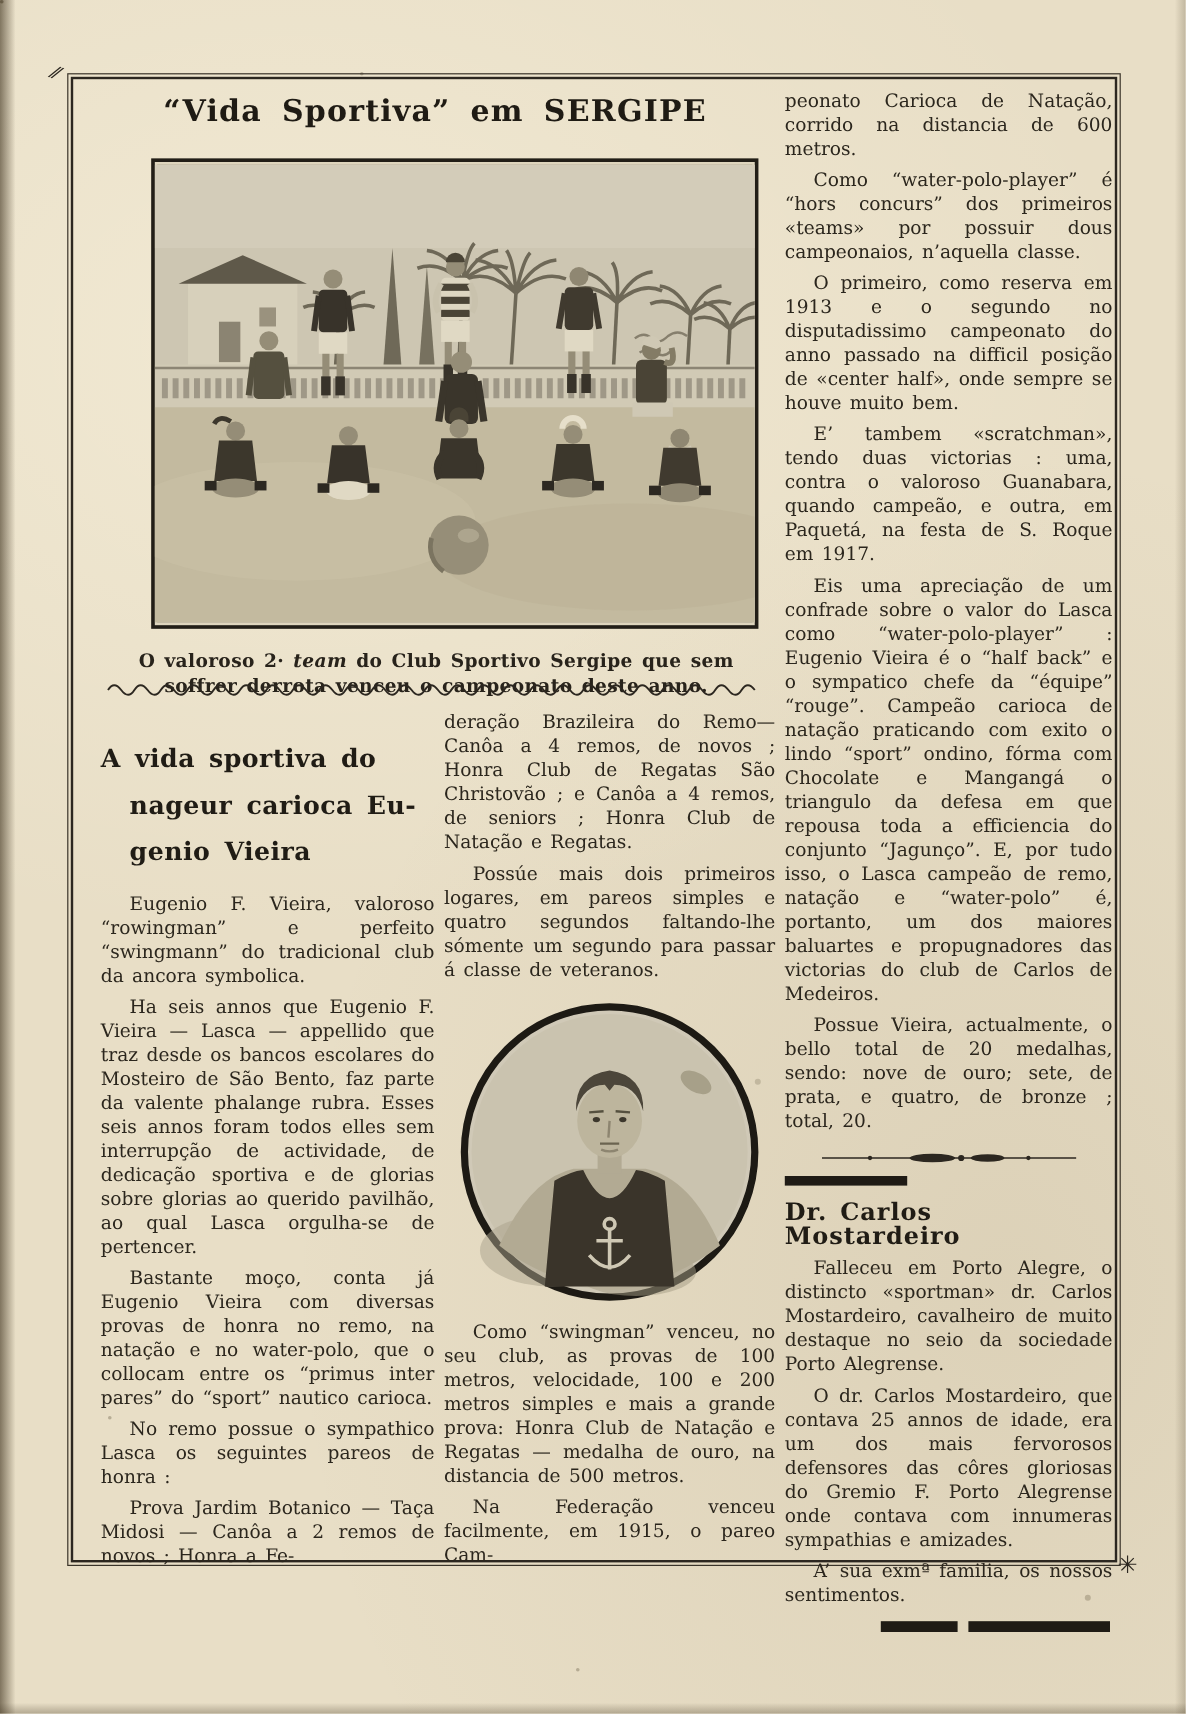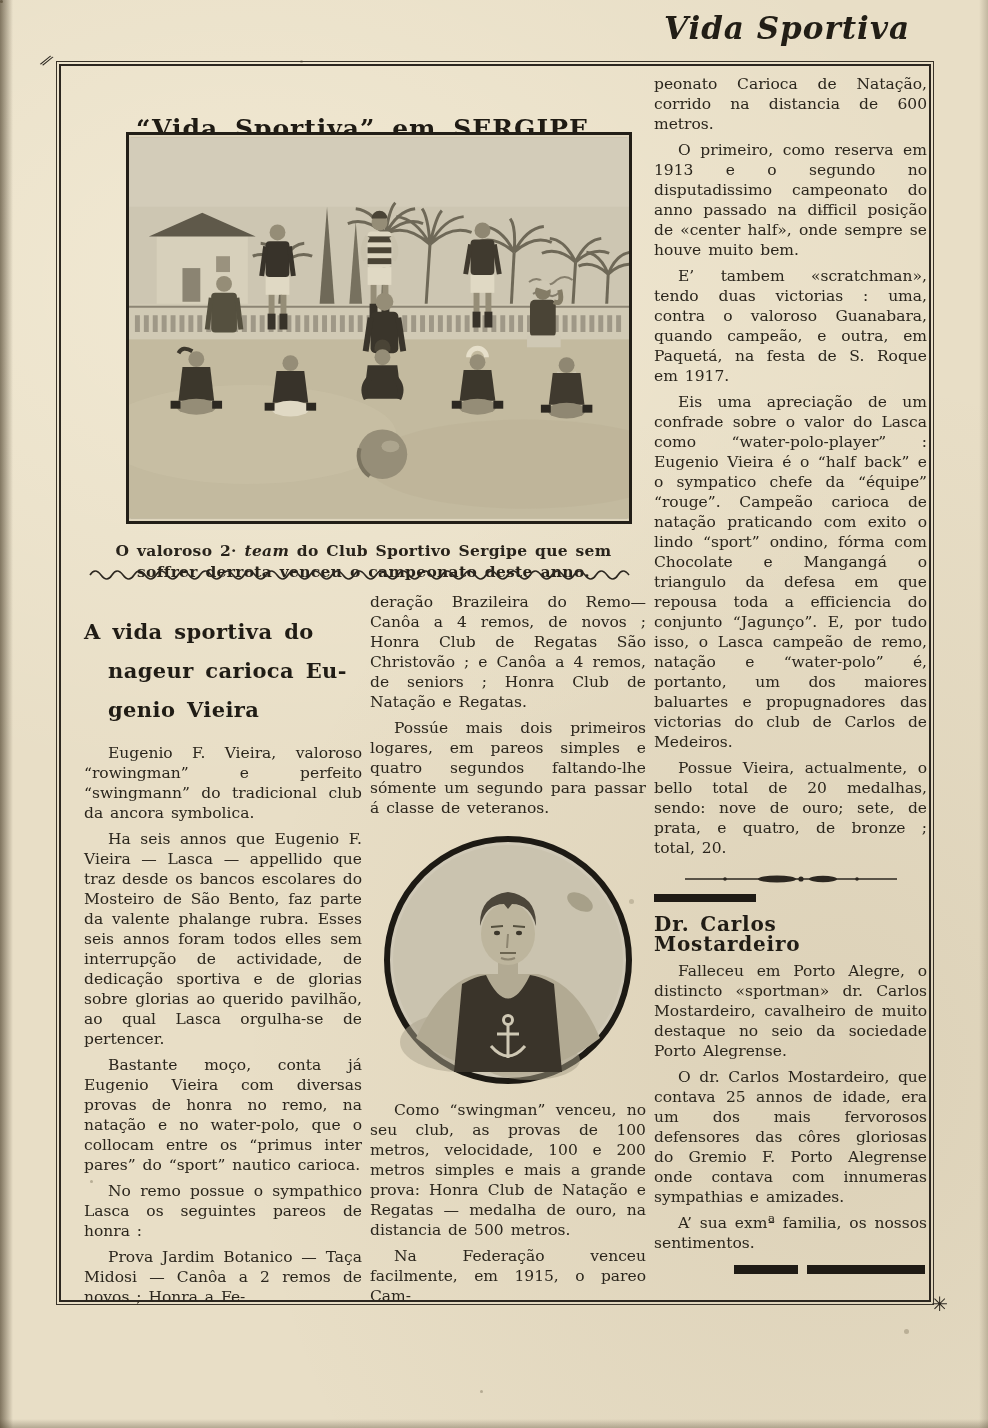--- a/index.html
+++ b/index.html
@@ -26,21 +26,21 @@
   }
   .frame::after{
     content:""; position:absolute; inset:2px; border:2px solid #2c2720; pointer-events:none;
   }
   .corner{ position:absolute; font-size:15px; color:#2c2720; }
   .corner.tl{ left:44px; top:52px; transform:rotate(20deg); font-weight:bold;}
   .corner.br{ right:40px; bottom:112px; font-size:20px;}
   .lead-title{
     position:absolute; left:90px; top:78px; width:545px;
     text-align:center; font-size:25px; font-weight:bold;
-    letter-spacing:1px; word-spacing:7px; color:#1f1b14;margin-top:36px;
+    letter-spacing:1px; word-spacing:7px; color:#1f1b14;
   }
   .photo{
     position:absolute; left:126px; top:132px; width:500px; height:386px;
     border:3px solid #221e17;
     box-shadow: inset 0 0 0 2px #ded5bd, inset 0 0 24px rgba(70,60,40,.35);
     background:#cdc6b2;
   }
   .photo svg{display:block;}
   .caption{
     position:absolute; left:96px; top:540px; width:535px;
@@ -74,21 +74,20 @@
       905px 1330px 0 1px rgba(70,58,36,.25), 480px 1390px 0 0 rgba(70,58,36,.3),
       300px 60px 0 0 rgba(70,58,36,.3);
   }
 </style>
 </head>
 <body>
 
 <div class="page">
   <div class="specks"></div>
 
-  <div class="masthead">Vida Sportiva</div>
 
   <div class="frame"></div>
   <div class="corner tl">⁄⁄</div>
   <div class="corner br">✳</div>
 
   <div class="lead-title">“Vida Sportiva” em SERGIPE</div>
 
   <div class="photo">
     <svg width="500" height="386" viewBox="0 0 505 385">
       <rect width="505" height="385" fill="#cdc6b2"></rect>
@@ -304,20 +303,21 @@
         <line x1="120" y1="121" x2="136" y2="121" stroke="#6b6450" stroke-width="2"></line>
       </svg>
     </div>
 
     <p class="para">Como “swingman” venceu, no seu club, as provas de 100 metros, velocidade, 100 e 200 metros simples e mais a grande prova: Honra Club de Natação e Regatas — medalha de ouro, na distancia de 500 metros.</p>
     <p class="para">Na Federação venceu facilmente, em 1915, o pareo Cam-</p>
   </div>
 
   <div class="col col-right">
     <p class="para noindent">peonato Carioca de Natação, corrido na distancia de 600 metros.</p>
+    <p class="para">Como “water-polo-player” é “hors concurs” dos primeiros «teams» por possuir dous campeonaios, n’aquella classe.</p>
     <p class="para">O primeiro, como reserva em 1913 e o segundo no disputadissimo campeonato do anno passado na difficil posição de «center half», onde sempre se houve muito bem.</p>
     <p class="para">E’ tambem «scratchman», tendo duas victorias : uma, contra o valoroso Guanabara, quando campeão, e outra, em Paquetá, na festa de S. Roque em 1917.</p>
     <p class="para">Eis uma apreciação de um confrade sobre o valor do Lasca como “water-polo-player” : Eugenio Vieira é o “half back” e o sympatico chefe da “équipe” “rouge”. Campeão carioca de natação praticando com exito o lindo “sport” ondino, fórma com Chocolate e Mangangá o triangulo da defesa em que repousa toda a efficiencia do conjunto “Jagunço”. E, por tudo isso, o Lasca campeão de remo, natação e “water-polo” é, portanto, um dos maiores baluartes e propugnadores das victorias do club de Carlos de Medeiros.</p>
     <p class="para">Possue Vieira, actualmente, o bello total de 20 medalhas, sendo: nove de ouro; sete, de prata, e quatro, de bronze ; total, 20.</p>
 
     <div class="obit">
       <svg class="ornament" width="212" height="14" viewBox="0 0 212 14">
         <line x1="0" y1="7" x2="212" y2="7" stroke="#2c2720" stroke-width="1.4"></line>
         <circle cx="40" cy="7" r="1.8" fill="#2c2720"></circle>
         <ellipse cx="92" cy="7" rx="19" ry="3.6" fill="#2c2720"></ellipse>

